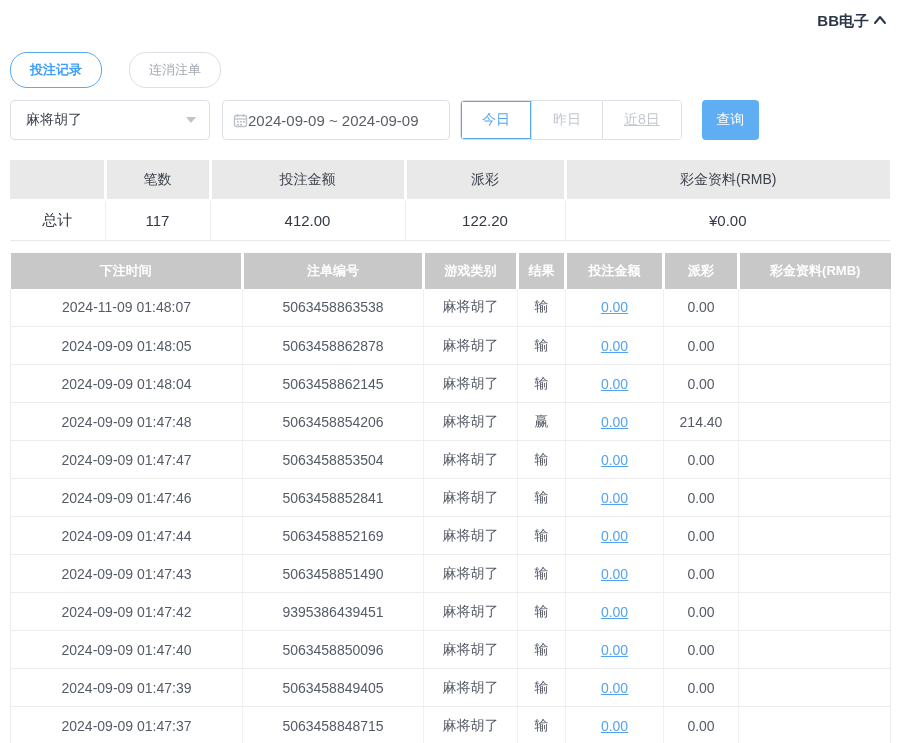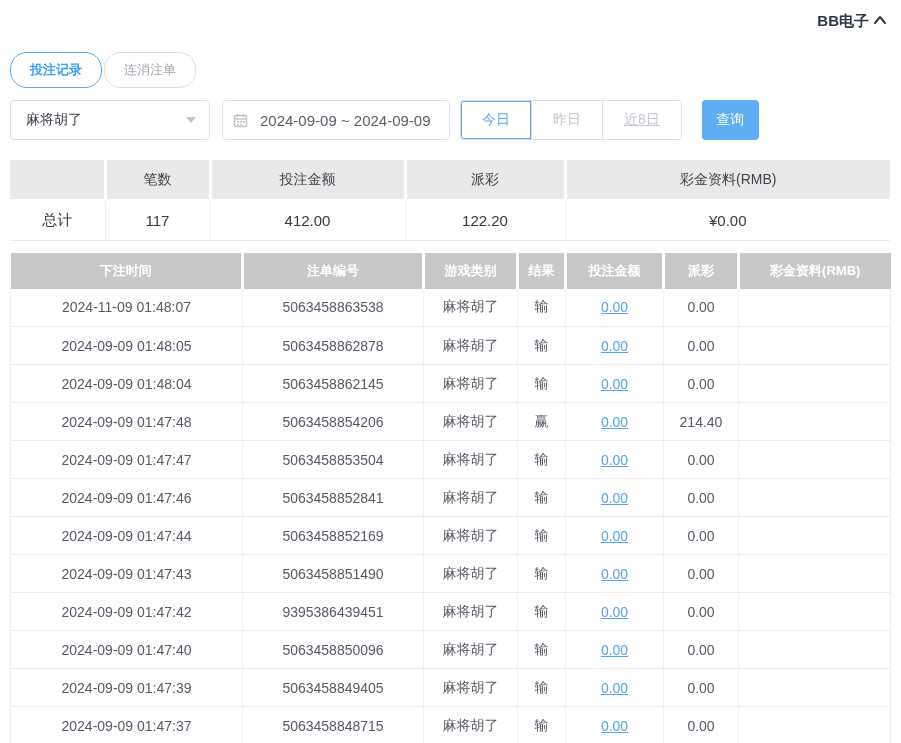--- a/index.html
+++ b/index.html
@@ -10,40 +10,40 @@
     font-family: "Liberation Sans", sans-serif;
   }
   .page { padding: 10px; }
 
   
   .panel-header { display: flex; justify-content: flex-end; align-items: center; height: 22px; }
   .title { font-size: 15px; font-weight: bold; color: #2b3648; }
   .collapse-btn { width: 22px; height: 22px; display: flex; align-items: center; justify-content: center; cursor: pointer; background: none; border: none; padding: 0; }
 
   
-  .tabs { margin-top: 20px; display: flex; gap: 2px; }
+  .tabs { margin-top: 20px; display: flex; gap: 27px; }
   .tab {
     height: 36px; padding: 0 19px; background: #fff;
     border: 1px solid #dcdfe6; border-radius: 17px;
     font-size: 13px; color: #a3a8b0; cursor: pointer;
     font-family: "Liberation Sans", sans-serif;
   }
   .tab.active { border-color: #5ca9f1; color: #3f9ef8; font-weight: bold; }
 
   
   .controls { margin-top: 12px; display: flex; align-items: center; }
   .select {
     width: 200px; height: 40px; border: 1px solid #dcdfe6; border-radius: 4px;
     display: flex; align-items: center; justify-content: space-between;
     padding: 0 13px 0 15px; font-size: 14px; color: #3c414b; cursor: pointer; background: #fff;
   }
   .caret { width: 0; height: 0; border-left: 5px solid transparent; border-right: 5px solid transparent; border-top: 6px solid #c0c4cc; }
   .date-picker {
     margin-left: 12px; width: 228px; height: 40px; border: 1px solid #dcdfe6; border-radius: 4px;
-    display: flex; align-items: center; padding: 0 10px; gap: 12px;
+    display: flex; align-items: center; padding: 0 10px; gap: 0;
     font-size: 15px; color: #5a5e66; cursor: text; background: #fff;
   }
   .btn-group { margin-left: 10px; display: flex; height: 40px; border: 1px solid #dcdfe6; border-radius: 4px; overflow: hidden; }
   .gbtn {
     height: 100%; padding: 0 21px; background: #fff; border: none; border-right: 1px solid #dcdfe6;
     font-size: 14px; color: #c3c7cf; cursor: pointer; font-family: "Liberation Sans", sans-serif;
   }
   .gbtn:last-child { border-right: none; text-decoration: underline; }
   .gbtn.active { color: #54a3f0; box-shadow: inset 0 0 0 1px #5ca9f1; }
   .query-btn {

